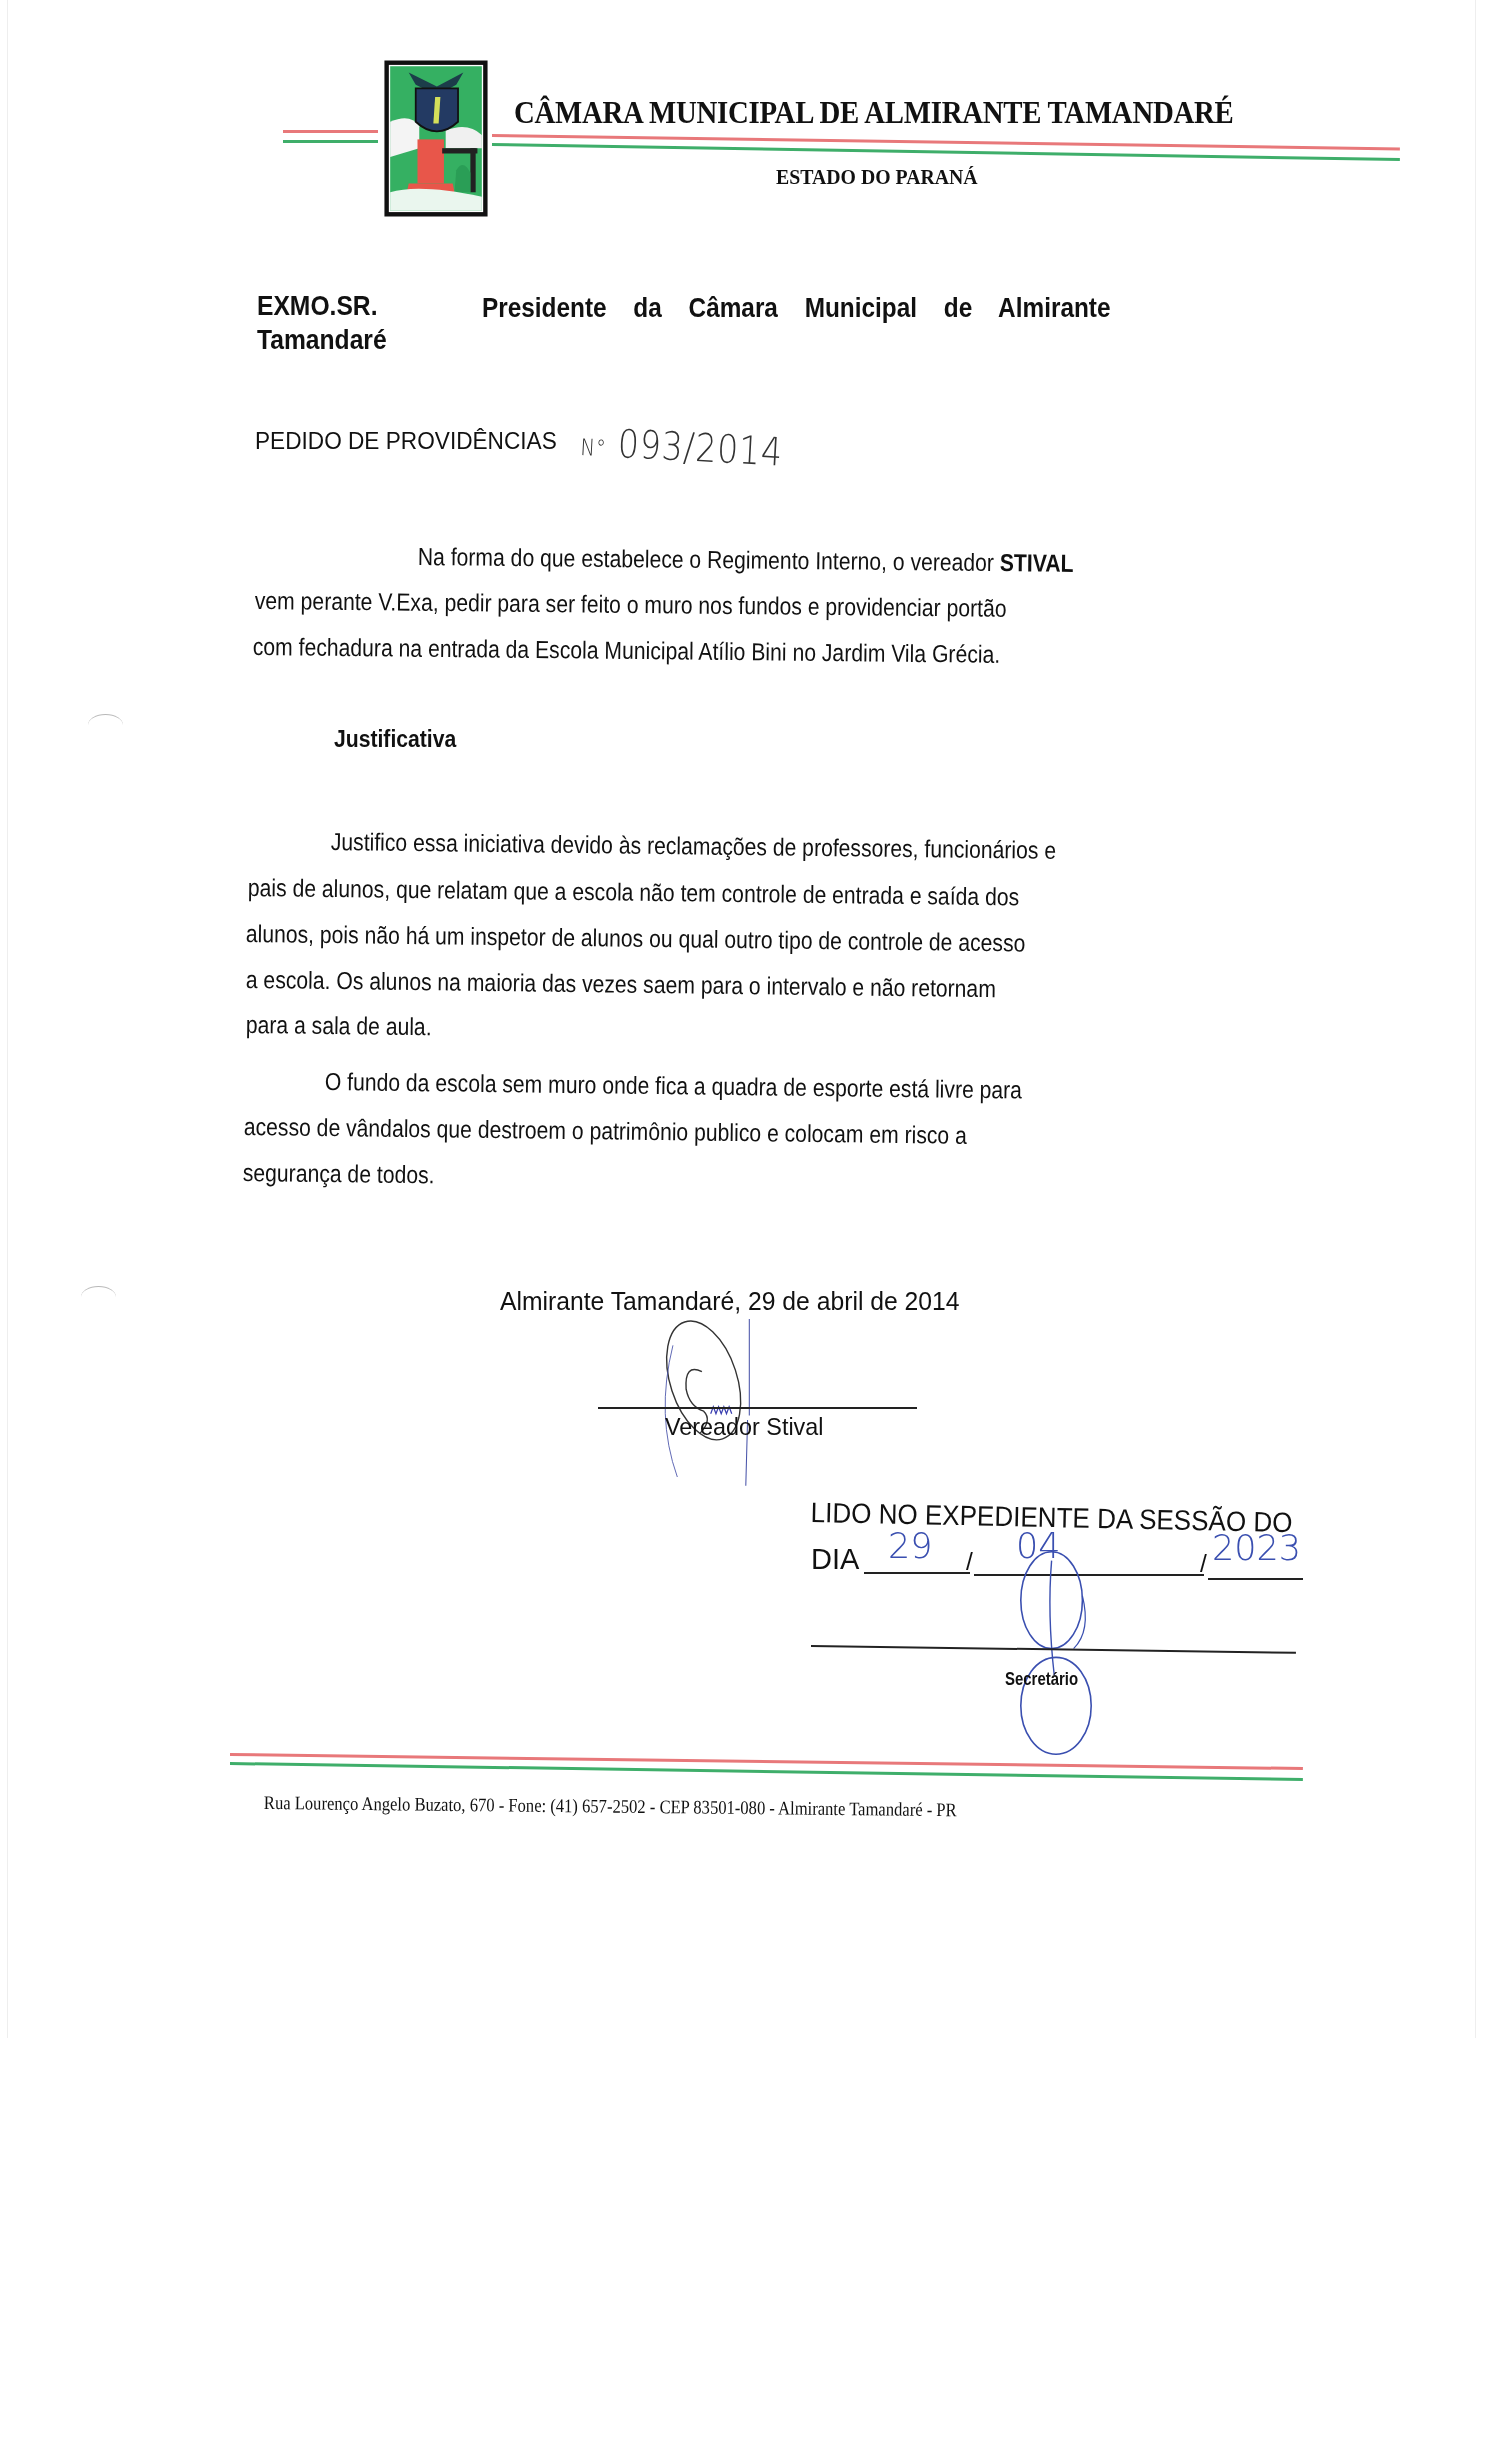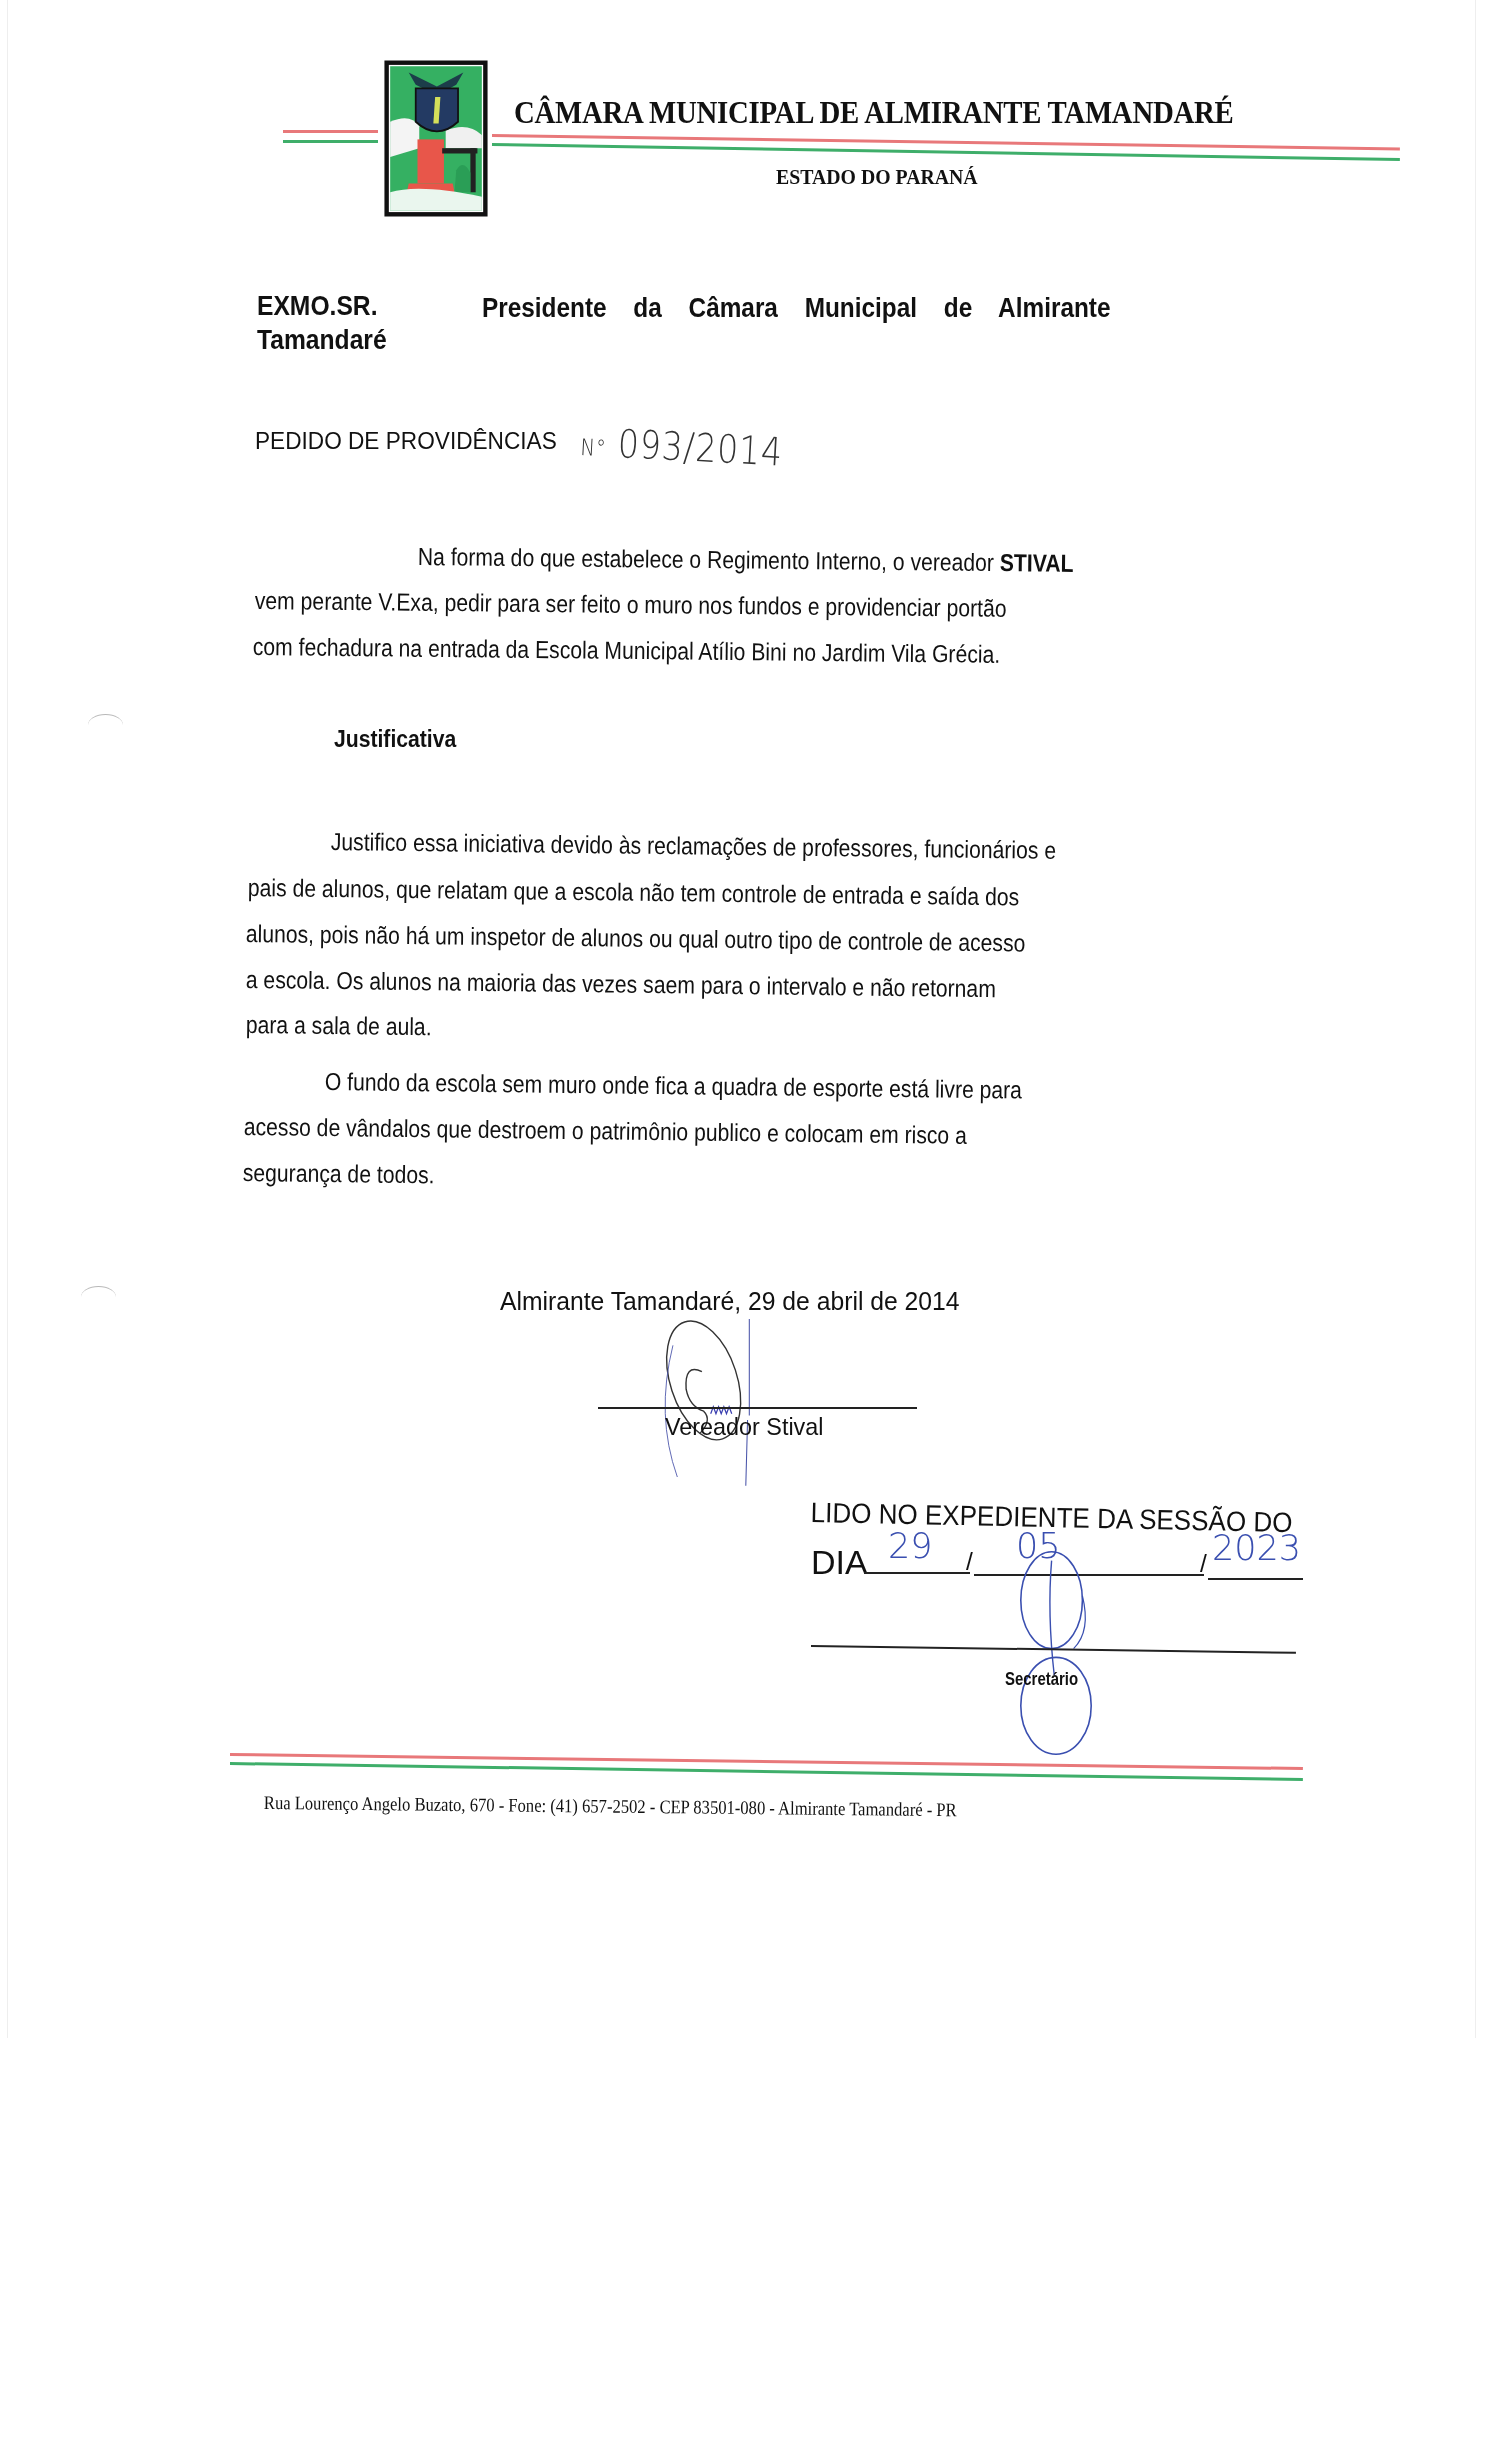--- a/index.html
+++ b/index.html
@@ -29,21 +29,21 @@
   #request-number .no { font-size:23px; }
 
   #justif-heading { left:334px; top:725px; font-size:24.6px; font-weight:bold; transform:scaleX(0.86); transform-origin:left top; }
 
   #date-line { left:500px; top:1286px; font-size:26px; white-space:nowrap; transform:scaleX(0.95); transform-origin:left top; }
   #sig-line { left:598px; top:1407px; width:319px; height:1.8px; background:#222; }
   #sig-label { left:665px; top:1413px; font-size:24.6px; white-space:nowrap; transform:scaleX(0.95); transform-origin:left top; }
   #sig-scribble { left:651px; top:1310px; width:158px; height:176px; }
 
   #read-label { left:811px; top:1497px; font-size:28px; white-space:nowrap; transform:rotate(1.2deg) scaleX(0.93); transform-origin:left top; }
-  #day-label { left:811px; top:1543px; font-size:34px; white-space:nowrap; }
+  #day-label { left:811px; top:1543px; font-size:29px; white-space:nowrap; }
   .fill-line { height:1.8px; background:#222; }
   .hw { color:#3a4fb0; font-family:"DejaVu Sans", sans-serif; font-weight:200; }
   #day-value { left:888px; top:1526px; font-size:35px; }
   #month-value { left:1016px; top:1526px; font-size:35px; }
   #year-value { left:1212px; top:1528px; font-size:35px; }
   #sec-line { transform:rotate(0.8deg); transform-origin:left top; }
   #sec-label { left:1005px; top:1669px; font-size:17.6px; font-weight:bold; transform:scaleX(0.85); transform-origin:left top; }
   #sec-scribble { left:1003px; top:1543px; width:106px; height:220px; }
 
   #footer-text { left:264px; top:1792px; font-size:19.3px; white-space:nowrap; transform:rotate(0.6deg) scaleX(0.86); transform-origin:left top; }
@@ -137,21 +137,21 @@
 
 <section>
   <div class="abs sans" id="read-label">LIDO NO EXPEDIENTE DA SESSÃO DO</div>
   <div class="abs sans" id="day-label">DIA</div>
   <div class="abs fill-line" style="left:864px;top:1572px;width:106px;"></div>
   <div class="abs sans" style="left:966px;top:1548px;font-size:24.6px;">/</div>
   <div class="abs fill-line" style="left:974px;top:1574px;width:230px;"></div>
   <div class="abs sans" style="left:1200px;top:1550px;font-size:24.6px;">/</div>
   <div class="abs fill-line" style="left:1208px;top:1578px;width:95px;"></div>
   <div class="abs hw" id="day-value">29</div>
-  <div class="abs hw" id="month-value">05</div>
+  <div class="abs hw" id="month-value">04</div>
   <div class="abs hw" id="year-value">2023</div>
 
   <svg class="abs" id="sec-scribble" viewBox="0 0 120 250">
     <ellipse cx="55" cy="65" rx="35" ry="55" fill="none" stroke="#3a4fb0" stroke-width="1.8"></ellipse>
     <path d="M55 20 Q50 80 58 150" fill="none" stroke="#3a4fb0" stroke-width="1.6"></path>
     <ellipse cx="60" cy="185" rx="40" ry="55" fill="none" stroke="#3a4fb0" stroke-width="1.8"></ellipse>
     <path d="M90 60 Q100 100 80 120" fill="none" stroke="#3a4fb0" stroke-width="1.4"></path>
   </svg>
 
   <div class="abs fill-line" id="sec-line" style="left:811px;top:1645px;width:485px;"></div>

